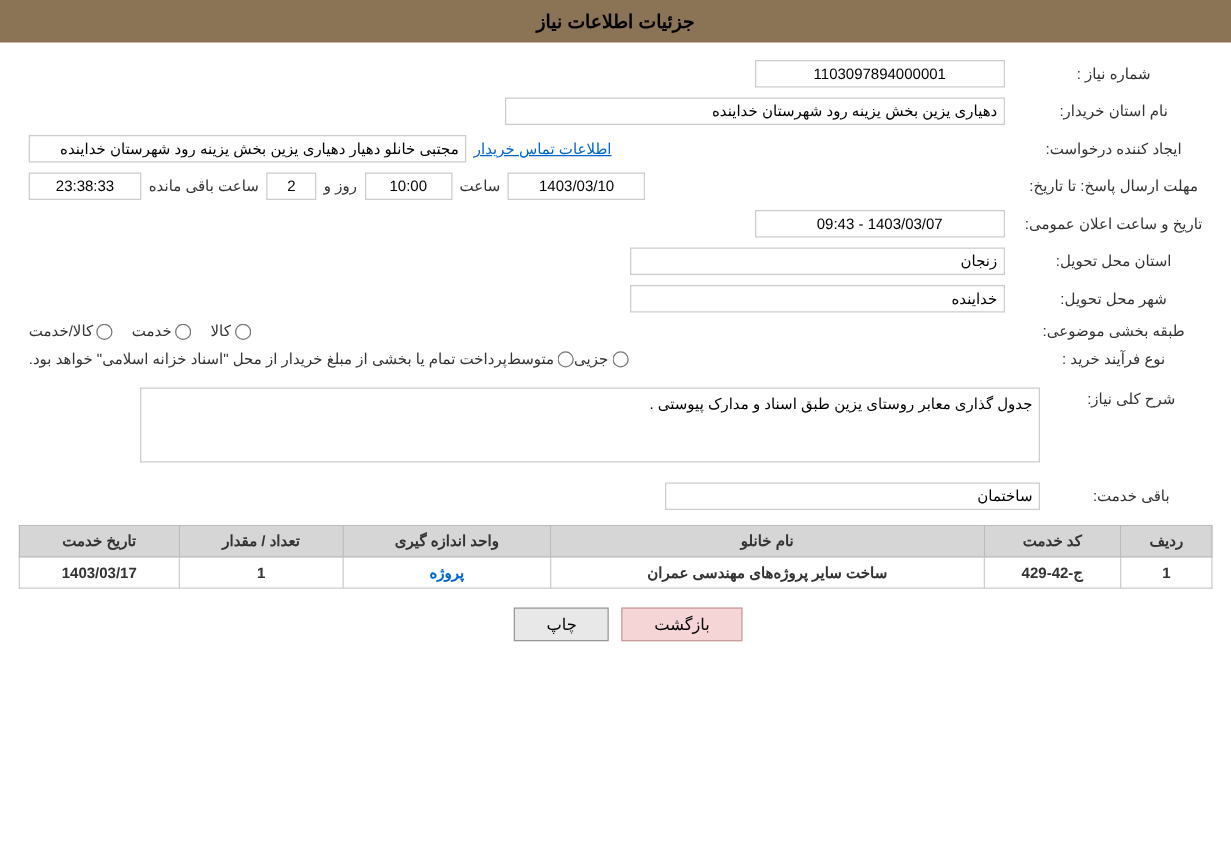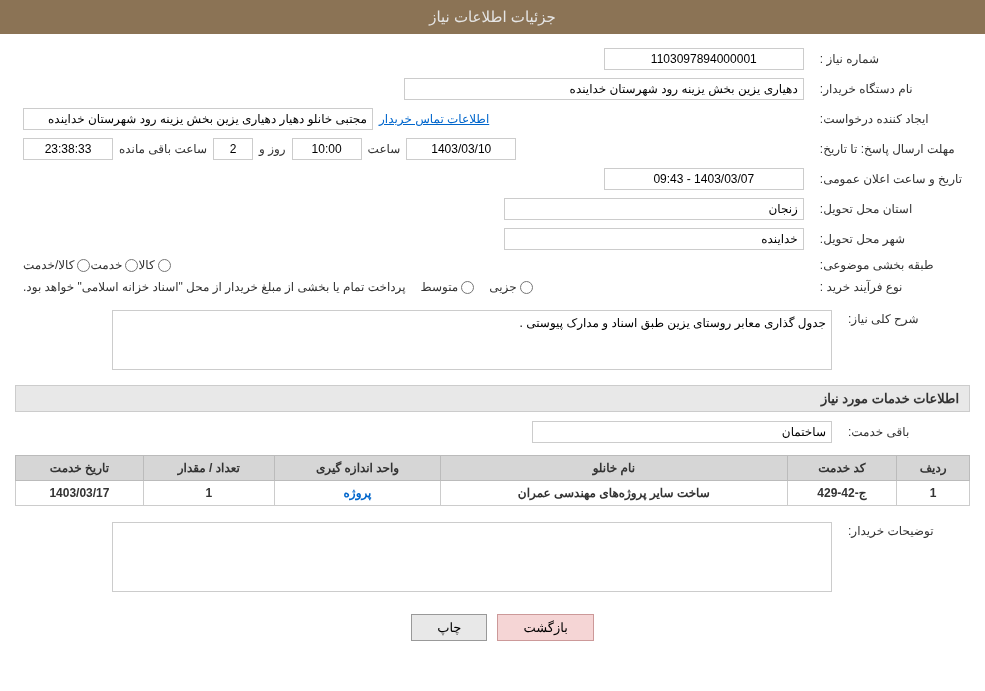--- a/index.html
+++ b/index.html
@@ -11,25 +11,25 @@
       color: #333;
     }
     .page-wrapper {
       width: 985px;
       margin: 0 auto;
       background: #fff;
       min-height: 691px;
     }
     .header-bar {
       background: #8b7355;
-      color: #e5e5e5;
+      color: #000000;
       text-align: center;
       padding: 8px 15px;
       font-size: 15px;
-      font-weight: normal;
+      font-weight: bold;
     }
     .content-area {
       padding: 10px 15px;
     }
     .section-title {
       background: #e8e8e8;
       border: 1px solid #ccc;
       padding: 5px 10px;
       font-weight: bold;
       text-align: right;
@@ -39,21 +39,21 @@
     .info-table {
       width: 100%;
       border-collapse: collapse;
     }
     .info-table td {
       padding: 4px 8px;
       vertical-align: middle;
       font-size: 12px;
     }
     .label-cell {
-      text-align: left;
+      text-align: center;
       white-space: nowrap;
       color: #333;
       width: 130px;
     }
     .value-cell {
       text-align: right;
     }
     .input-box {
       border: 1px solid #ccc;
       background: #fff;
@@ -75,33 +75,33 @@
       gap: 6px;
     }
     .blue-link {
       color: #0066cc;
       text-decoration: underline;
       cursor: pointer;
     }
     .radio-group {
       display: flex;
       flex-direction: row-reverse;
+      gap: 15px;
       align-items: center;
     }
     .radio-item {
       display: flex;
       align-items: center;
       gap: 3px;
       flex-direction: row-reverse;
     }
     .purchase-type-row {
       display: flex;
       flex-direction: row-reverse;
       align-items: center;
-      gap: 15px;
       flex-wrap: wrap;
     }
     .purchase-note {
       color: #333;
       font-size: 12px;
     }
     .textarea-box {
       width: 100%;
       height: 70px;
       border: 1px solid #ccc;
@@ -179,21 +179,21 @@
       <tbody>
 
         <tr>
           <td class="label-cell">شماره نیاز :</td>
           <td class="value-cell">
             <input class="input-box input-medium" type="text" readonly="" style="width: 200px; text-align: center;" value="1103097894000001">
           </td>
         </tr>
 
         <tr>
-          <td class="label-cell">نام دستگاه خریدار:</td>
+          <td class="label-cell">نام استان خریدار:</td>
           <td class="value-cell">
             <input class="input-box" type="text" readonly="" style="width: 400px;" value="دهیاری یزین بخش یزینه رود شهرستان خداینده">
           </td>
         </tr>
 
         <tr>
           <td class="label-cell">ایجاد کننده درخواست:</td>
           <td class="value-cell">
             <div class="row-flex">
               <input class="input-box" type="text" readonly="" style="width: 350px;" value="مجتبی خانلو دهیار دهیاری یزین بخش یزینه رود شهرستان خداینده">
@@ -283,23 +283,20 @@
           <td class="label-cell" style="vertical-align:top; padding-top:6px;">شرح کلی نیاز:</td>
           <td class="value-cell">
             <div class="description-area">
               <textarea class="textarea-box" readonly="" style="width: 720px; height: 60px; padding: 5px;">جدول گذاری معابر روستای یزین طبق اسناد و مدارک پیوستی .</textarea>
             </div>
           </td>
         </tr>
       </tbody>
     </table>
 
-    <div class="section-title">
-      <span>اطلاعات خدمات مورد نیاز</span>
-    </div>
 
     <table class="info-table" style="margin-top:5px;">
       <tbody>
         <tr>
           <td class="label-cell">باقی خدمت:</td>
           <td class="value-cell">
             <input class="input-box" type="text" readonly="" style="width: 300px;" value="ساختمان">
           </td>
         </tr>
       </tbody>
@@ -321,30 +318,20 @@
           <td>1</td>
           <td>ج-42-429</td>
           <td>ساخت سایر پروژه‌های مهندسی عمران</td>
           <td style="color:#0066cc;">پروژه</td>
           <td>1</td>
           <td>1403/03/17</td>
         </tr>
       </tbody>
     </table>
 
-    <table class="info-table" style="margin-top:12px;">
-      <tbody>
-        <tr>
-          <td class="label-cell" style="vertical-align:top; padding-top:6px;">توضیحات خریدار:</td>
-          <td class="value-cell">
-            <textarea class="textarea-box" style="width: 720px; height: 70px;"></textarea>
-          </td>
-        </tr>
-      </tbody>
-    </table>
 
     <div class="btn-row">
       <button class="btn btn-back">بازگشت</button>
       <button class="btn btn-print">چاپ</button>
     </div>
 
   </div>
 </div>
 
 </body></html>

